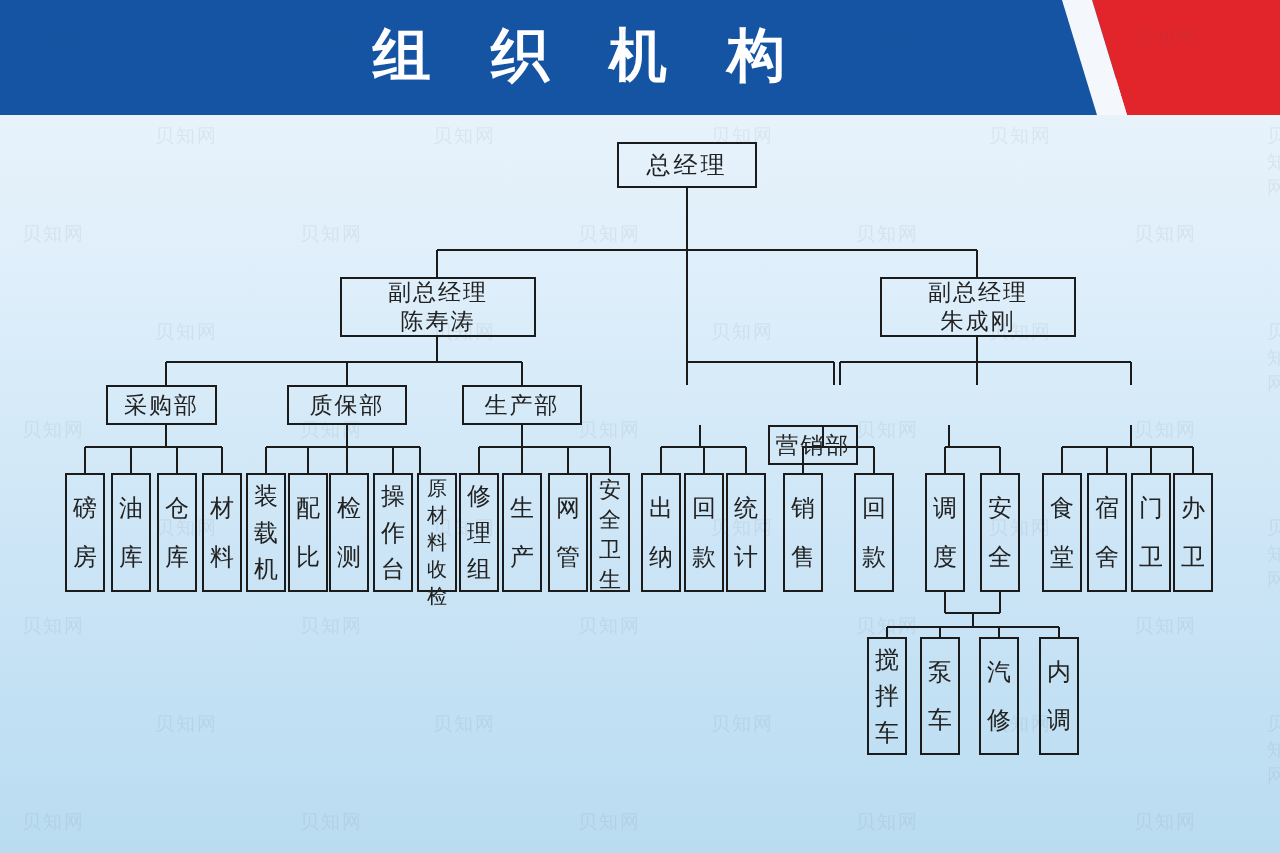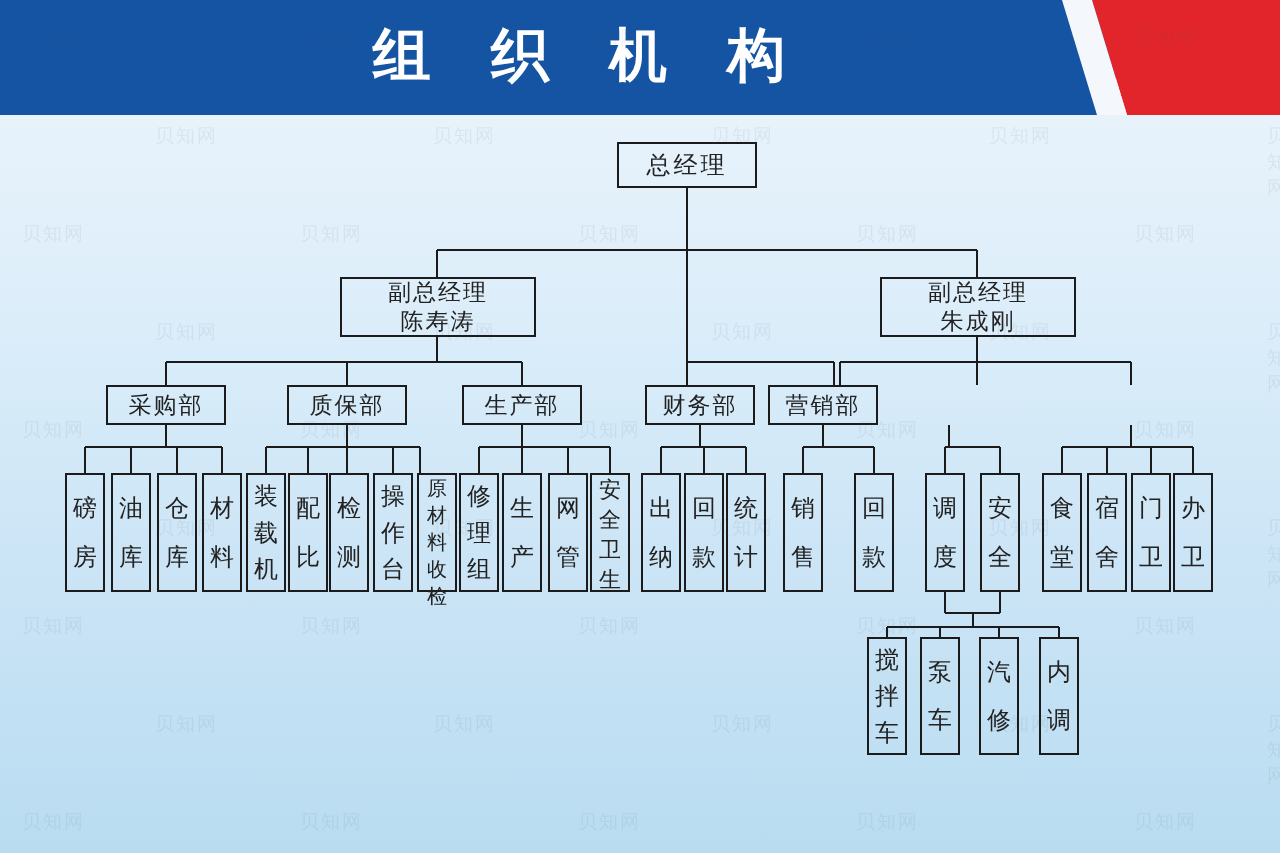--- a/index.html
+++ b/index.html
@@ -129,33 +129,30 @@
       <div>陈寿涛</div>
     </div>
   </div>
   <div class="node deputy" id="deputy-right">
     <div>
       <div>副总经理</div>
       <div>朱成刚</div>
     </div>
   </div>
 
-  <div class="node dept" style="left:106px;width:120px;">
+  <div class="node dept" style="left:106px;width:111px;">
       <span>采购部</span>
     </div>
   <div class="node dept" style="left:287px;width:120px;">
       <span>质保部</span>
     </div>
   <div class="node dept" style="left:462px;width:120px;">
       <span>生产部</span>
     </div>
-  <div class="node dept" style="left:645px;width:110px;">
-      <span>财务部</span>
-    </div>
-  <div class="node dept" style="left:768px;width:110px;">
+  <div class="node dept" style="left:768px;width:90px;margin-top:40px;">
       <span>营销部</span>
     </div>
 
   <div class="node leaf" style="left:65px;">
       <div class="vtext">
         <span>磅</span>
         <span>房</span>
       </div>
     </div>
   <div class="node leaf" style="left:111px;">

